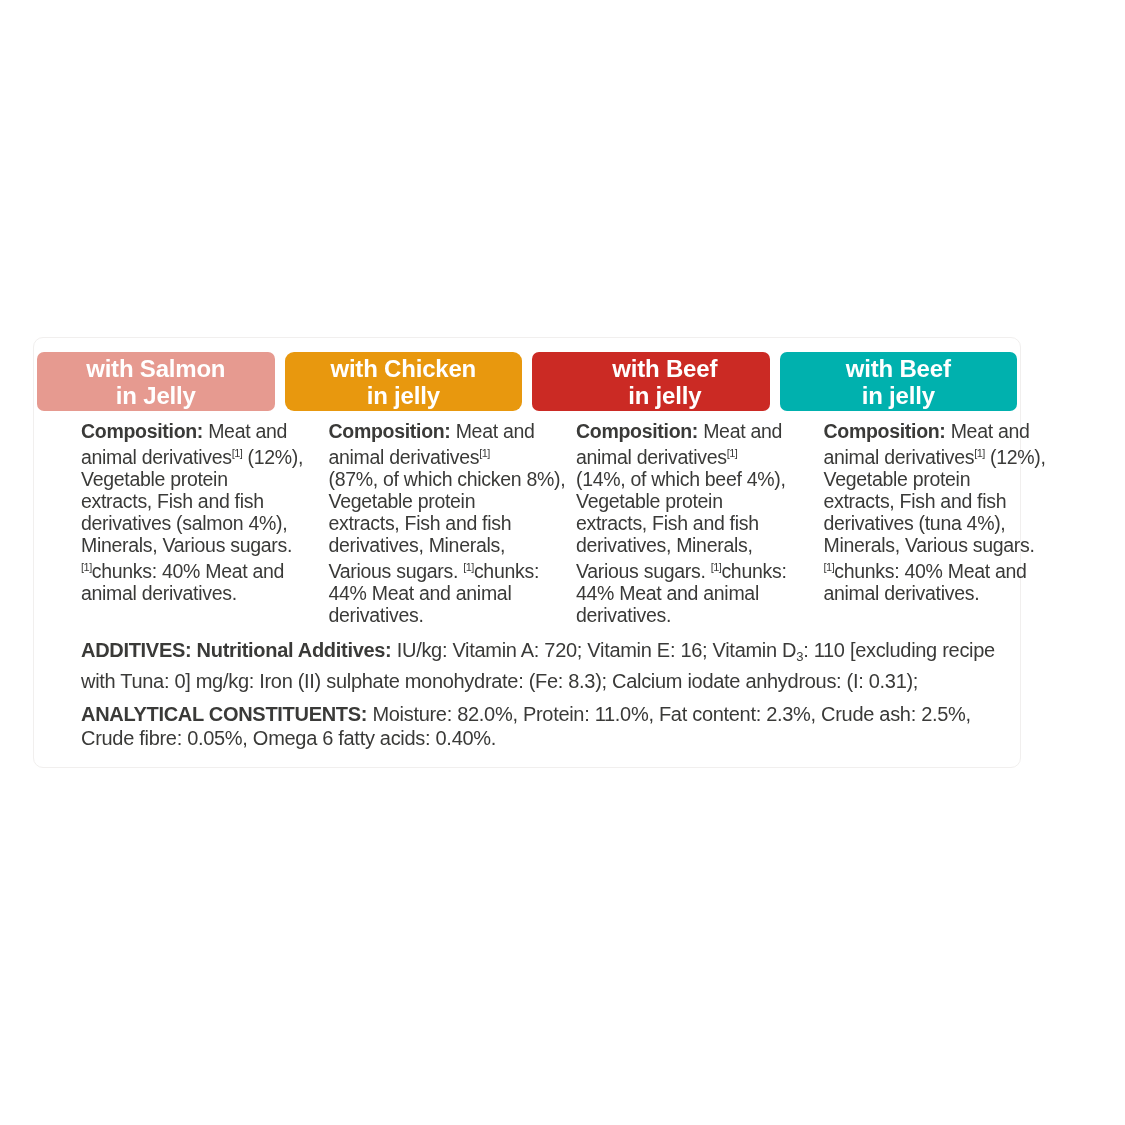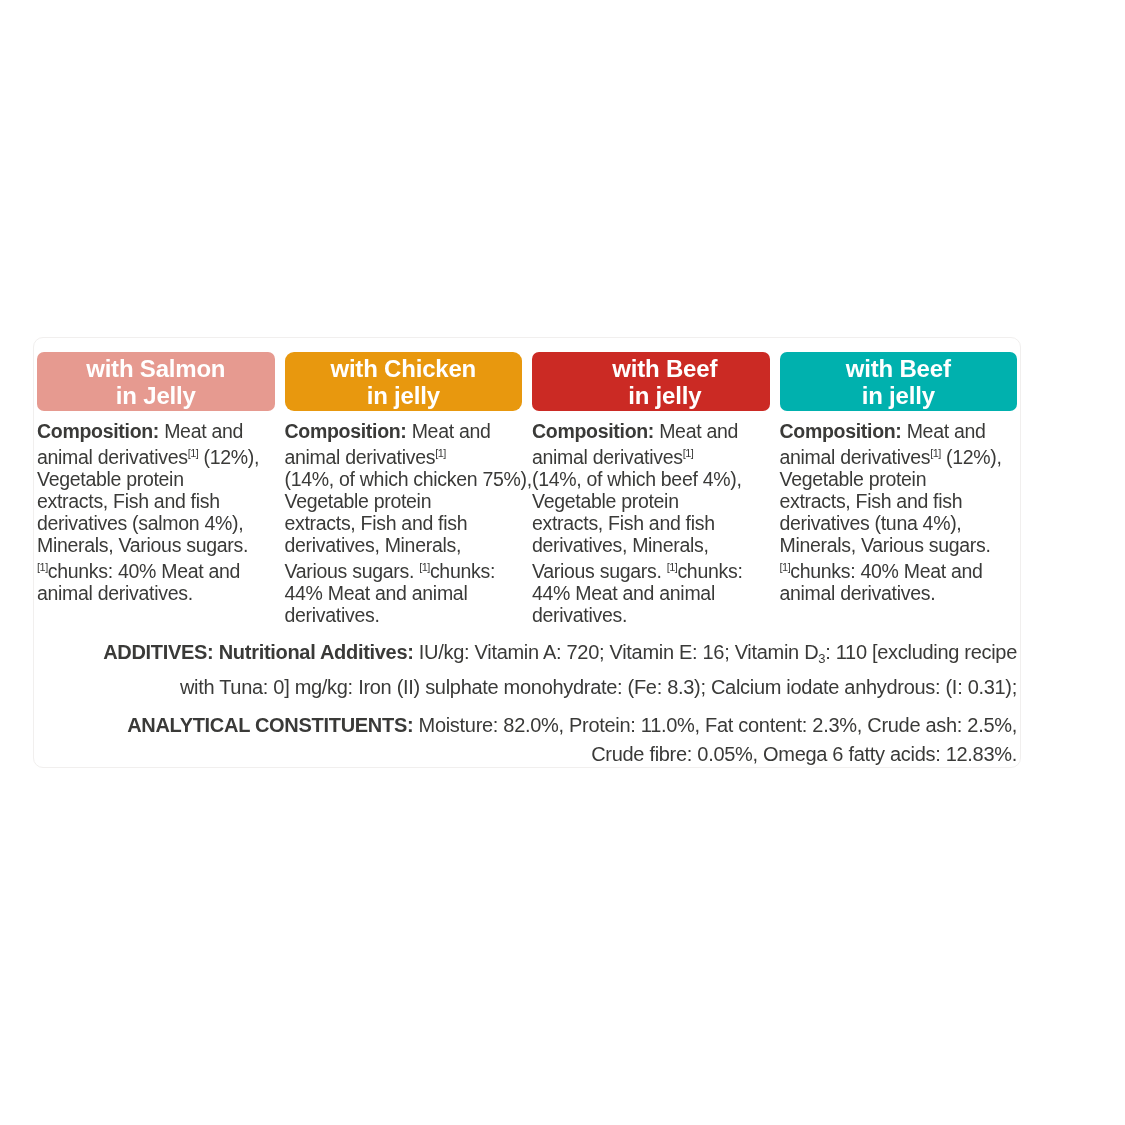--- a/index.html
+++ b/index.html
@@ -39,30 +39,29 @@
     align-items: center;
     justify-content: center;
     text-align: center;
   }
   .col-body {
     margin-top: 9px;
     font-size: 19.5px;
     line-height: 22px;
     letter-spacing: -0.3px;
   }
-  .rt-line { white-space: nowrap; }
+  .rt-line { white-space: nowrap; margin-left: 44px; }
   .rt-line .b { font-weight: bold; }
   .rt-line .sup { font-size: 11px; vertical-align: 7px; letter-spacing: -0.5px; }
   .rt-line .sub { font-size: 13px; vertical-align: -4px; }
   .para {
     margin: 12px 3px 0 3px;
     font-size: 20px;
-    line-height: 29px;
+    line-height: 24px;
     letter-spacing: -0.3px;
-    text-align: right;
   }
   .para.analytical { margin-top: 9px; }
 </style>
 </head>
 <body>
 
 <div class="panel">
 
   <div class="columns">
 
@@ -84,21 +83,21 @@
     </div>
 
     <div class="column">
       <div class="col-header" style="background-color: rgb(232, 152, 14); border-radius: 9px;">
         <div>with Chicken</div>
         <div>in jelly</div>
       </div>
       <div class="col-body">
           <div class="rt-line"><span class="b">Composition:</span><span> Meat and</span></div>
           <div class="rt-line"><span>animal derivatives</span><span class="sup">[1]</span></div>
-          <div class="rt-line"><span>(14%, of which chicken 75%),</span></div>
+          <div class="rt-line"><span>(87%, of which chicken 8%),</span></div>
           <div class="rt-line"><span>Vegetable protein</span></div>
           <div class="rt-line"><span>extracts, Fish and fish</span></div>
           <div class="rt-line"><span>derivatives, Minerals,</span></div>
           <div class="rt-line"><span>Various sugars. </span><span class="sup">[1]</span><span>chunks:</span></div>
           <div class="rt-line"><span>44% Meat and animal</span></div>
           <div class="rt-line"><span>derivatives.</span></div>
         </div>
     </div>
 
     <div class="column">
@@ -138,16 +137,16 @@
 
   </div>
 
   <div class="para">
       <div class="rt-line"><span class="b">ADDITIVES: Nutritional Additives:</span><span> IU/kg: Vitamin A: 720; Vitamin E: 16; Vitamin D</span><span class="sub">3</span><span>: 110 [excluding recipe</span></div>
       <div class="rt-line"><span>with Tuna: 0] mg/kg: Iron (II) sulphate monohydrate: (Fe: 8.3); Calcium iodate anhydrous: (I: 0.31);</span></div>
     </div>
 
   <div class="para analytical">
       <div class="rt-line"><span class="b">ANALYTICAL CONSTITUENTS:</span><span> Moisture: 82.0%, Protein: 11.0%, Fat content: 2.3%, Crude ash: 2.5%,</span></div>
-      <div class="rt-line"><span>Crude fibre: 0.05%, Omega 6 fatty acids: 12.83%.</span></div>
+      <div class="rt-line"><span>Crude fibre: 0.05%, Omega 6 fatty acids: 0.40%.</span></div>
     </div>
 
 </div>
 
 </body></html>

